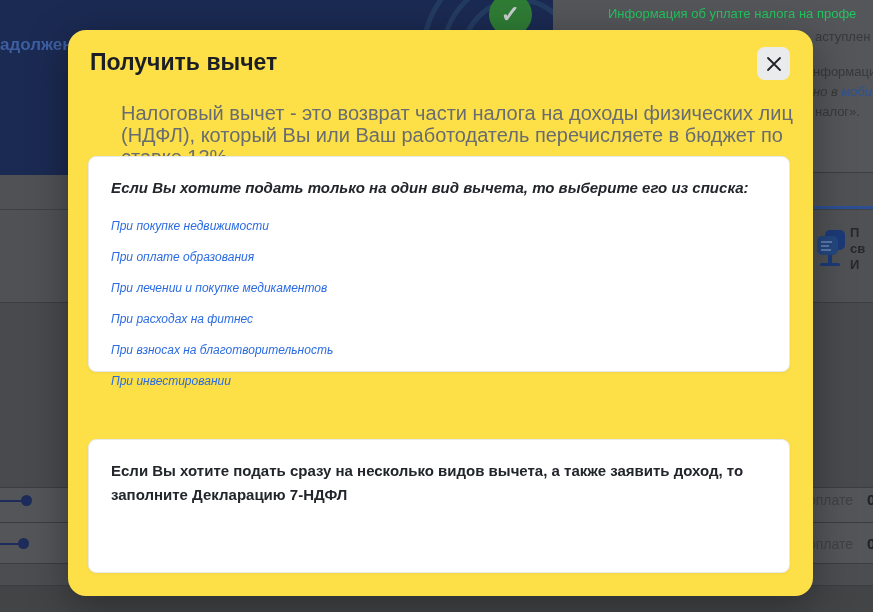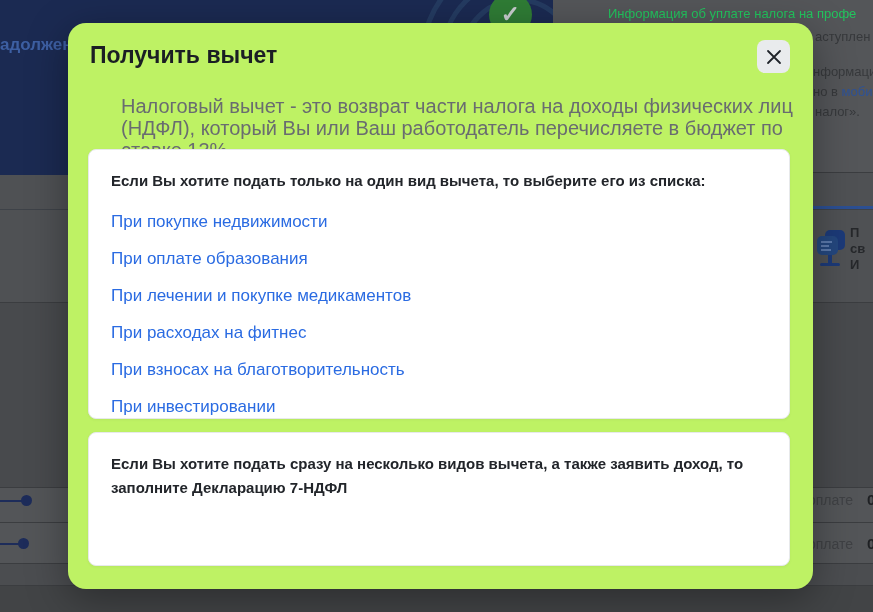--- a/index.html
+++ b/index.html
@@ -23,55 +23,55 @@
   .badge-check { position:absolute; left:489px; top:-7px; width:43px; height:43px; border-radius:50%;
                  background:#2f7c35; display:flex; align-items:center; justify-content:center;
                  color:#c9cdcf; font-size:23px; font-weight:bold; }
   .navy-text-fragment { position:absolute; left:0; top:35px; font-size:17px; font-weight:bold; color:#3d5fa2; white-space:nowrap; }
 
   .bg-info-line1 { position:absolute; left:608px; top:6px; width:265px; overflow:hidden; white-space:nowrap;
                    font-size:13px; color:#22c55e; }
   .bg-frag { position:absolute; font-size:13px; color:#37393c; white-space:nowrap; }
   .frag-1 { left:815px; top:29px; }
   .frag-2 { left:813px; top:64px; }
-  .frag-3 { left:813px; top:84px; }
+  .frag-3 { left:813px; top:84px;font-style:italic; }
   .frag-4 { left:815px; top:104px; }
   .frag-link { color:#2e5296; }
 
   .bg-icon { position:absolute; left:815px; top:228px; width:30px; height:52px; }
   .bg-bold-frag { position:absolute; left:850px; font-size:13px; font-weight:bold; color:#26282b; white-space:nowrap; }
   .bf-1 { top:225px; } .bf-2 { top:241px; } .bf-3 { top:257px; }
 
   .pay-row { position:absolute; left:808px; font-size:14px; color:#3f4144; white-space:nowrap; }
   .pay-row b { color:#1e2023; margin-left:14px; font-size:15px; }
   .pay-1 { top:491px; } .pay-2 { top:535px; }
 
   .mini-slider { position:absolute; height:2px; background:#1d2c5a; }
   .ms-line-1 { left:0; top:500px; width:24px; }
   .ms-line-2 { left:0; top:543px; width:21px; }
   .ms-dot { position:absolute; width:11px; height:11px; border-radius:50%; background:#1d2c5a; }
   .ms-dot-1 { left:21px; top:495px; }
   .ms-dot-2 { left:18px; top:538px; }
 
   
-  .modal { position:absolute; left:68px; top:23px; width:745px; height:566px; background:#bef264;
+  .modal { position:absolute; left:68px; top:30px; width:745px; height:566px; background:#fde047;
            border-radius:18px; box-shadow:0 10px 40px rgba(0,0,0,.35); }
   .modal-title { position:absolute; left:22px; top:19px; font-size:23px; font-weight:bold; color:#1b1e24; }
   .modal-close { position:absolute; right:23px; top:17px; width:33px; height:33px; background:#e9ebed;
                  border:none; border-radius:8px; cursor:pointer; display:flex; align-items:center; justify-content:center; }
   .modal-close svg { display:block; }
   .modal-desc { position:absolute; left:22px; top:72px; width:692px; font-size:20px; line-height:22px; color:#696c70;margin-left:31px; }
 
   .card { position:absolute; left:20px; width:702px; background:#fff; border:1px solid #e7e9eb; border-radius:8px;
           box-shadow:0 1px 3px rgba(30,40,60,.05); padding:19px 22px; }
-  .card-single { top:126px; height:270px; }
+  .card-single { top:126px; height:216px;font-style:italic; }
   .card-multi  { top:409px; height:134px; }
   .card-heading { font-size:15px; font-weight:bold; color:#22252a; line-height:24px; }
   .card-single .card-heading { margin-bottom:10px; }
-  .link-row { display:block; font-size:17px; color:#2a6be2; text-decoration:none; padding:8.5px 0; cursor:pointer; width:max-content; }
+  .link-row { display:block; font-size:12px; color:#2a6be2; text-decoration:none; padding:8.5px 0; cursor:pointer; width:max-content; }
   .card-multi .link-row { margin-top:6px; }
 </style>
 </head>
 <body>
 
 <div class="bg-band band-top"></div>
 <div class="bg-band band-2"></div>
 <div class="bg-band band-3"></div>
 <div class="bg-band band-4"></div>
 <div class="bg-band band-5"></div>

